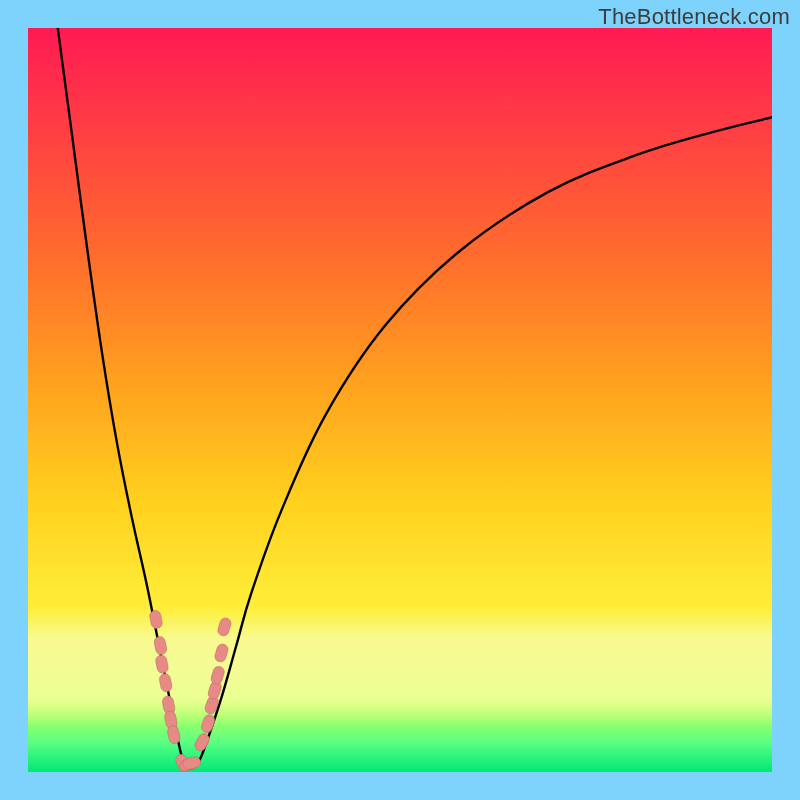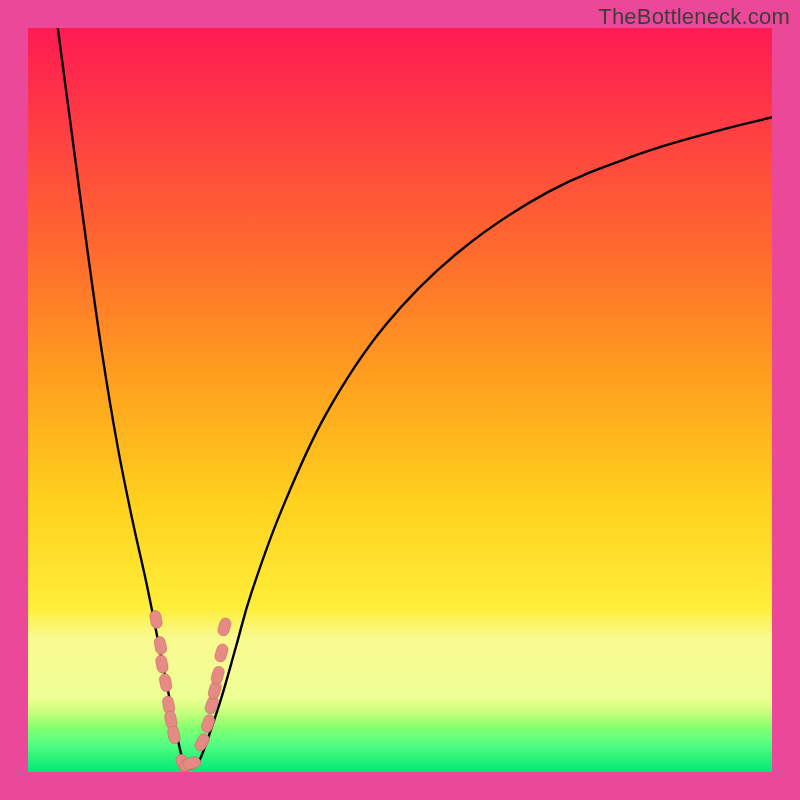--- a/index.html
+++ b/index.html
@@ -7,21 +7,21 @@
     padding: 0;
     width: 800px;
     height: 800px;
     overflow: hidden;
     background: #000;
     font-family: Arial, Helvetica, sans-serif;
   }
   .frame {
     position: absolute;
     inset: 0;
-    background: #ec4899;
+    background: #7dd3fc;
   }
   .plot-area {
     position: absolute;
     left: 28px;
     top: 28px;
     width: 744px;
     height: 744px;
     overflow: hidden;
   }
   .gradient-bg {

